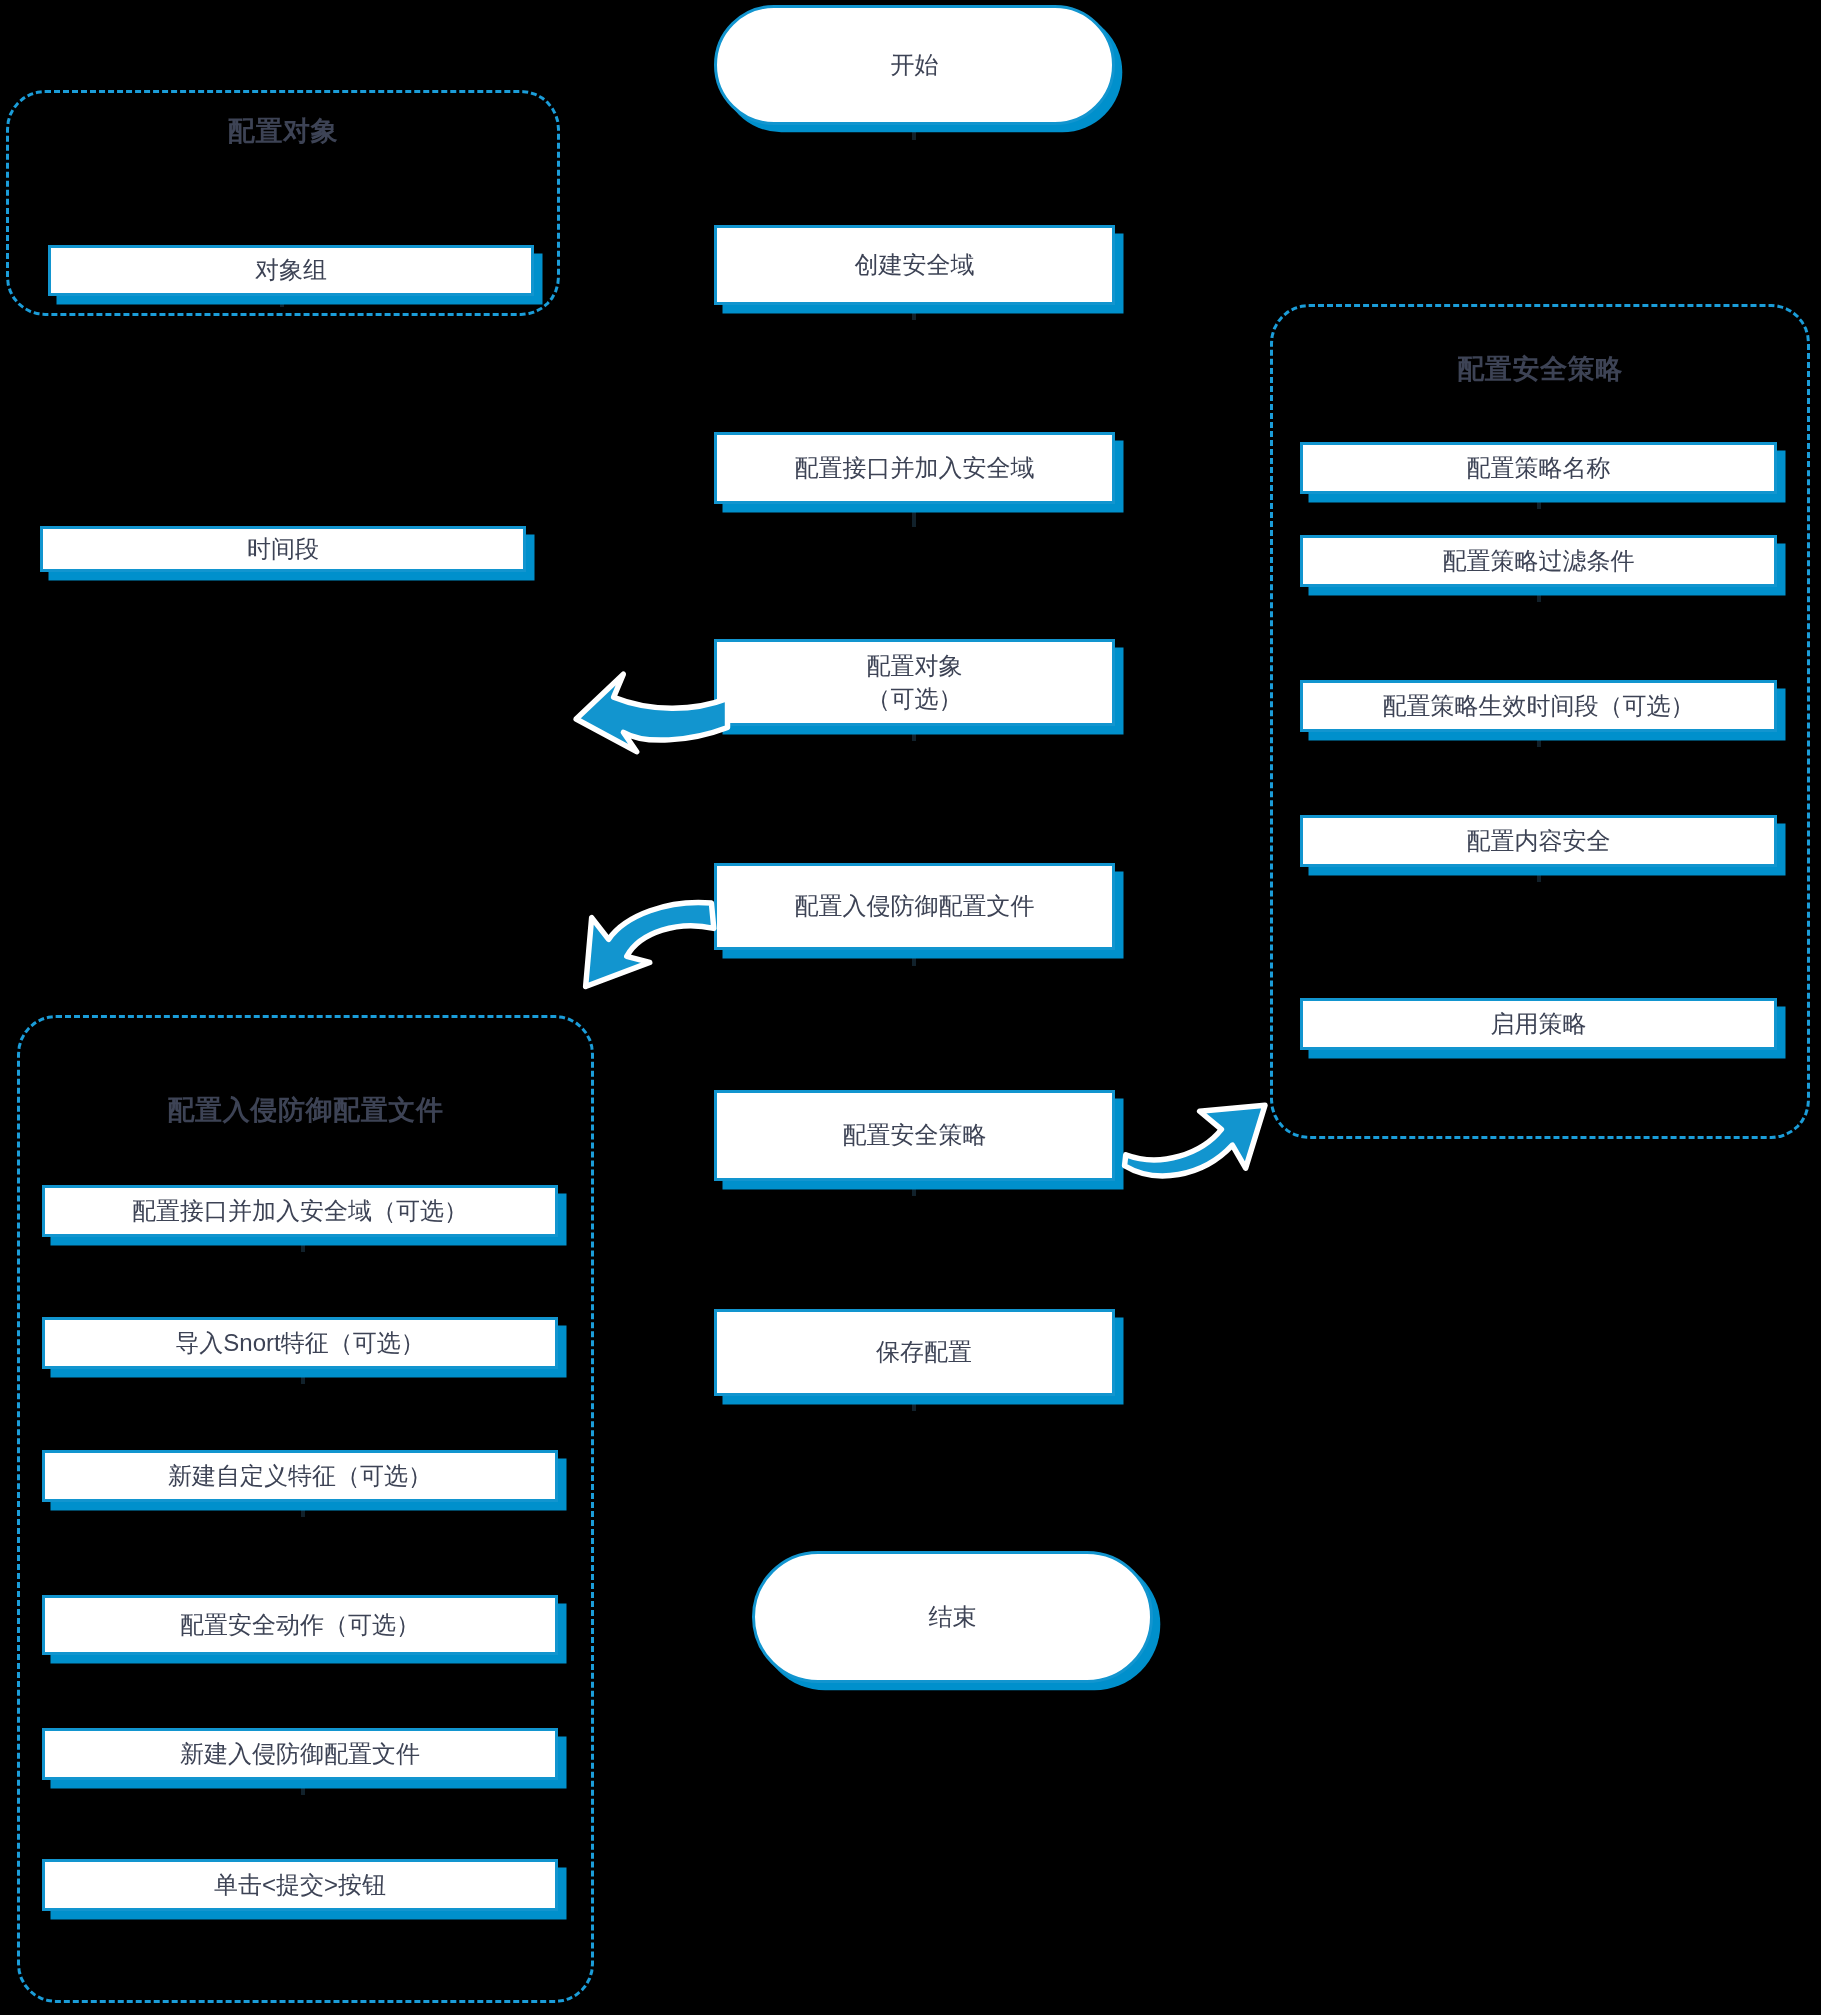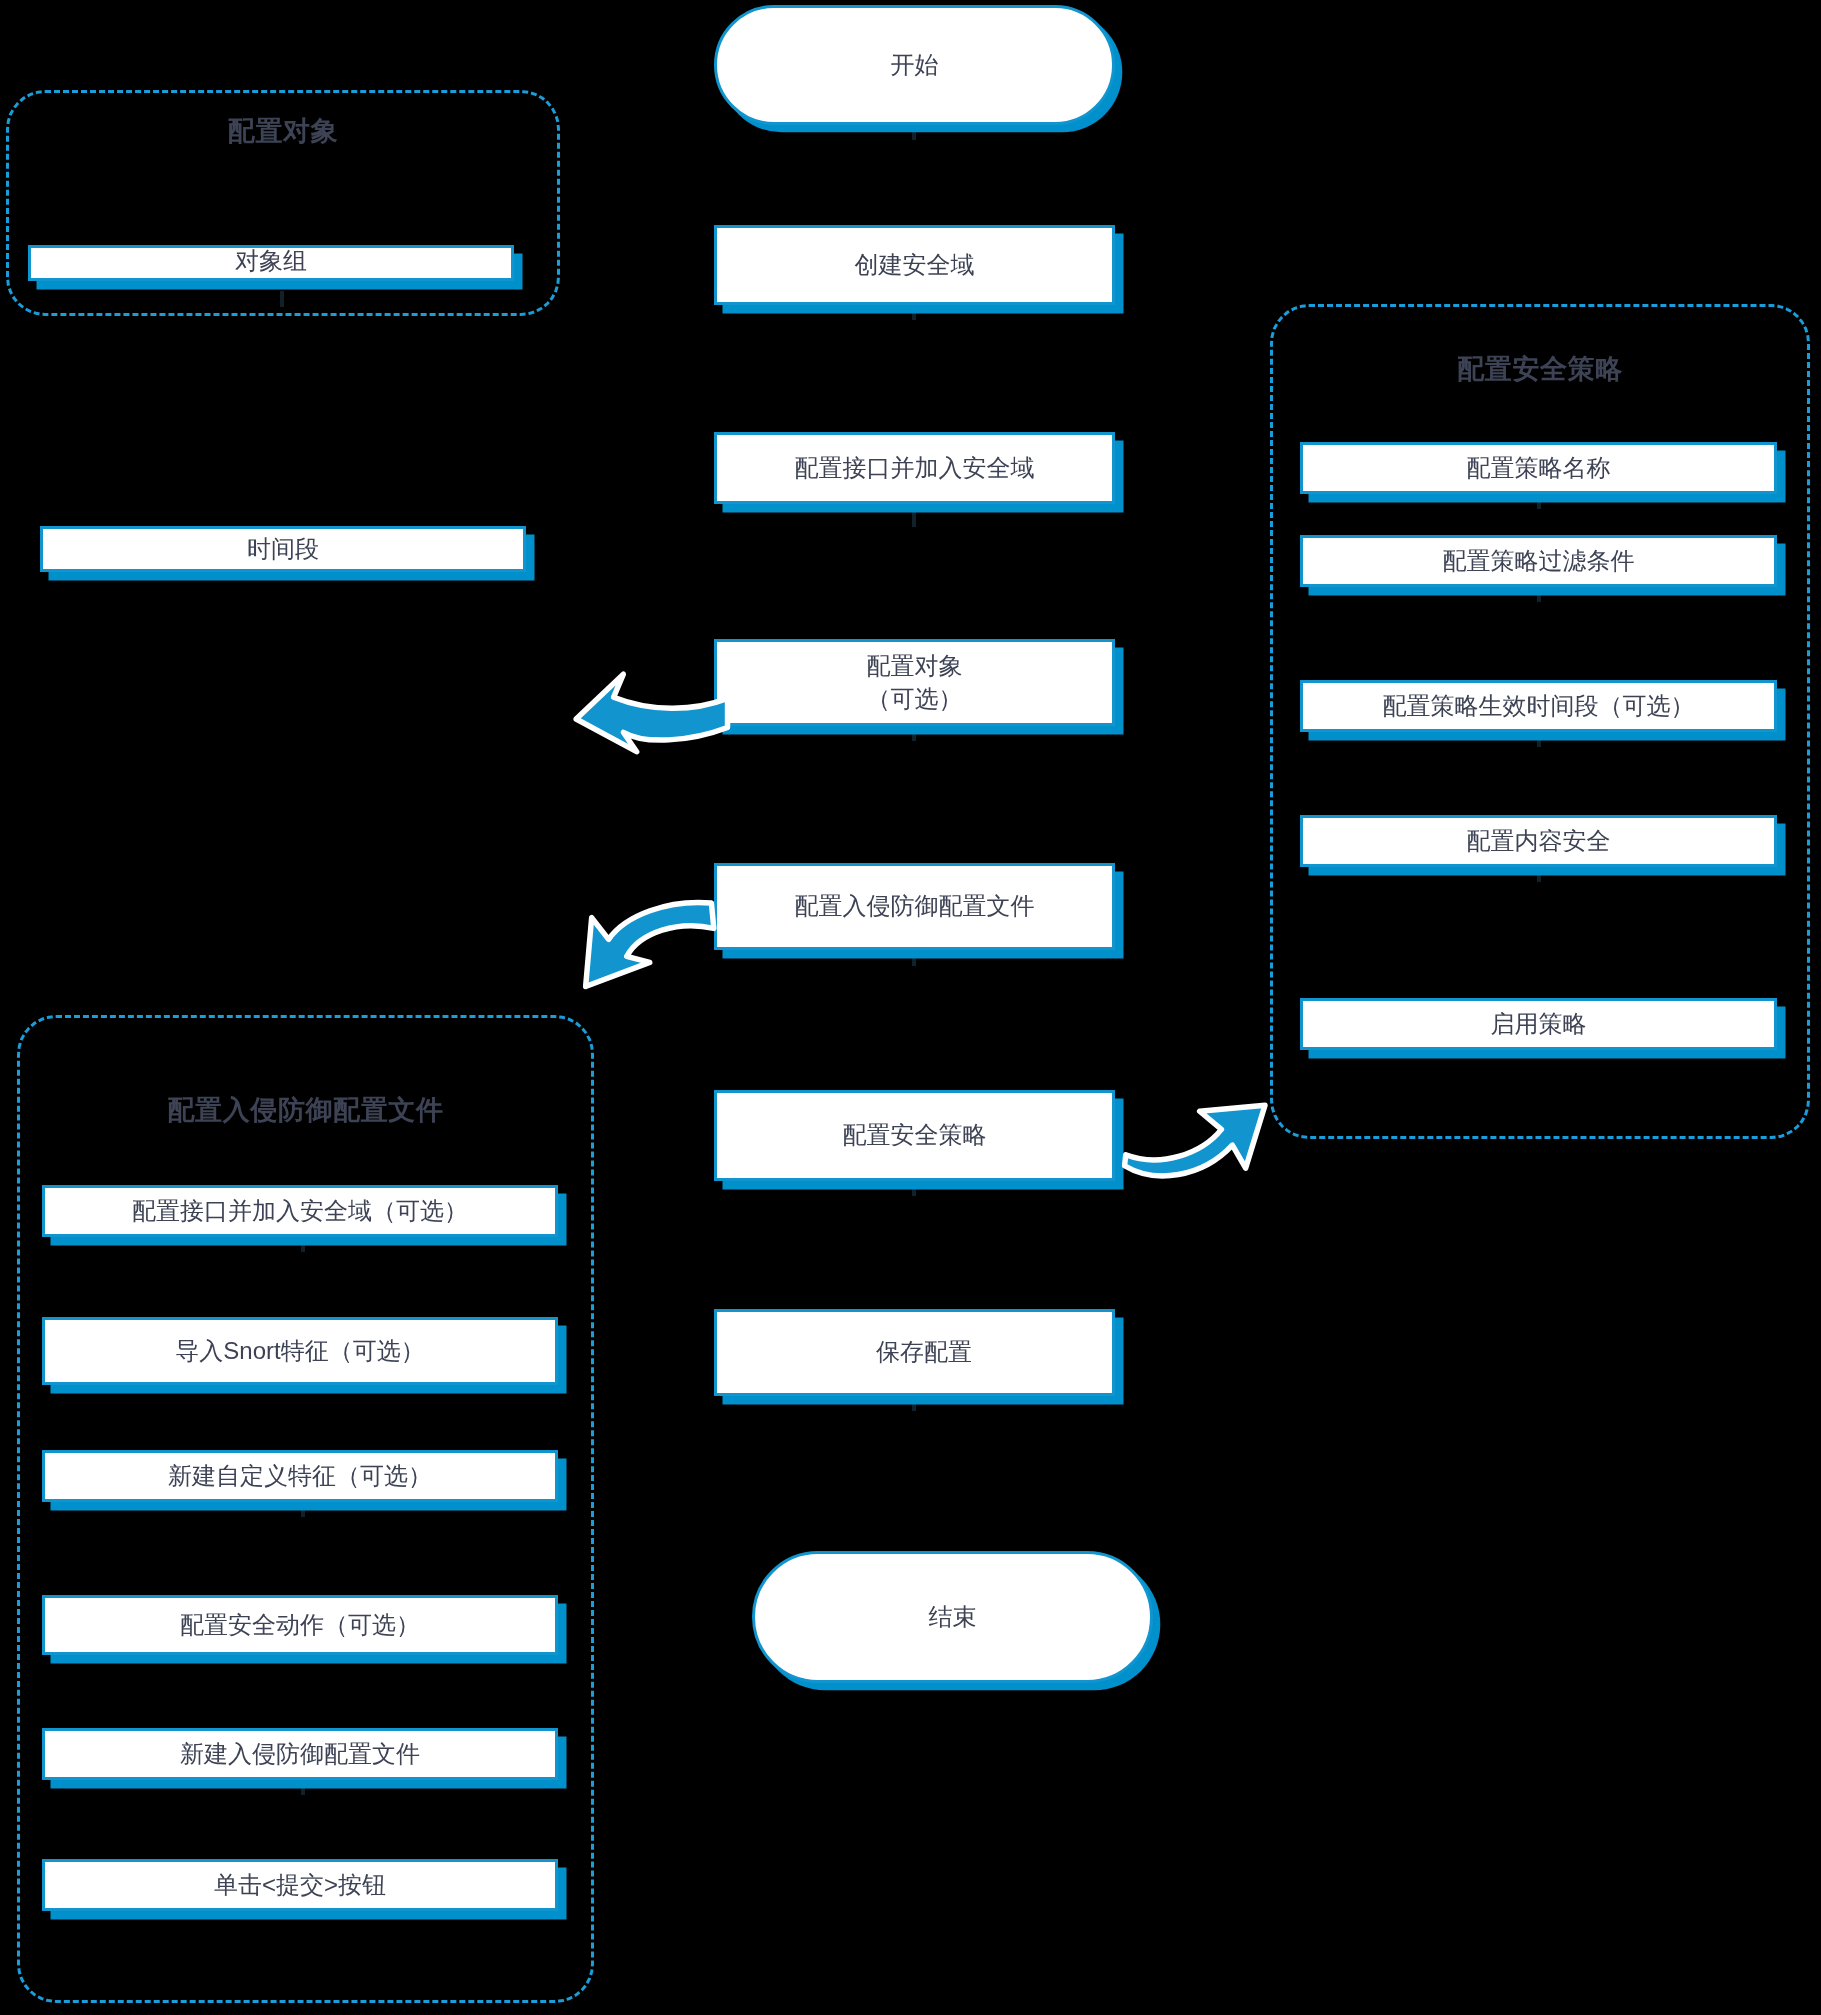--- a/index.html
+++ b/index.html
@@ -70,21 +70,21 @@
   .swoosh { position: absolute; z-index: 9; }
 </style>
 </head>
 <body>
 
 <div id="canvas">
 
   <div class="group" style="left:6px; top:90px; width:554px; height:226px;"></div>
   <div class="group-title" style="left:6px; top:113px; width:554px;">配置对象</div>
 
-  <div class="node" style="left:28px; top:245px; width:486px; height:36px;font-family:Liberation Mono, monospace;">
+  <div class="node" style="left:48px; top:245px; width:486px; height:51px;">
     <span class="label">对象组</span>
   </div>
   <div class="stub" style="left:280px; top:291px; height:16px;"></div>
 
   <div class="node" style="left:40px; top:526px; width:486px; height:46px;">
     <span class="label">时间段</span>
   </div>
 
   <div class="node terminal" style="left:714px; top:4.9px; width:401px; height:120px;text-align:center;">
     <span class="label">开始</span>
@@ -154,21 +154,21 @@
   </div>
 
   <div class="group" style="left:17px; top:1015px; width:577px; height:988px;"></div>
   <div class="group-title" style="left:17px; top:1092px; width:577px;">配置入侵防御配置文件</div>
 
   <div class="node" style="left:42px; top:1185px; width:516px; height:52px;">
     <span class="label">配置接口并加入安全域（可选）</span>
   </div>
   <div class="stub" style="left:301px; top:1236px; height:16px;"></div>
 
-  <div class="node" style="left:42px; top:1317px; width:516px; height:68px;">
+  <div class="node" style="left:42px; top:1317px; width:516px; height:52px;">
     <span class="label">导入Snort特征（可选）</span>
   </div>
   <div class="stub" style="left:301px; top:1368px; height:16px;"></div>
 
   <div class="node" style="left:42px; top:1450px; width:516px; height:52px;">
     <span class="label">新建自定义特征（可选）</span>
   </div>
   <div class="stub" style="left:301px; top:1501px; height:16px;"></div>
 
   <div class="node" style="left:42px; top:1595px; width:516px; height:60px;">

